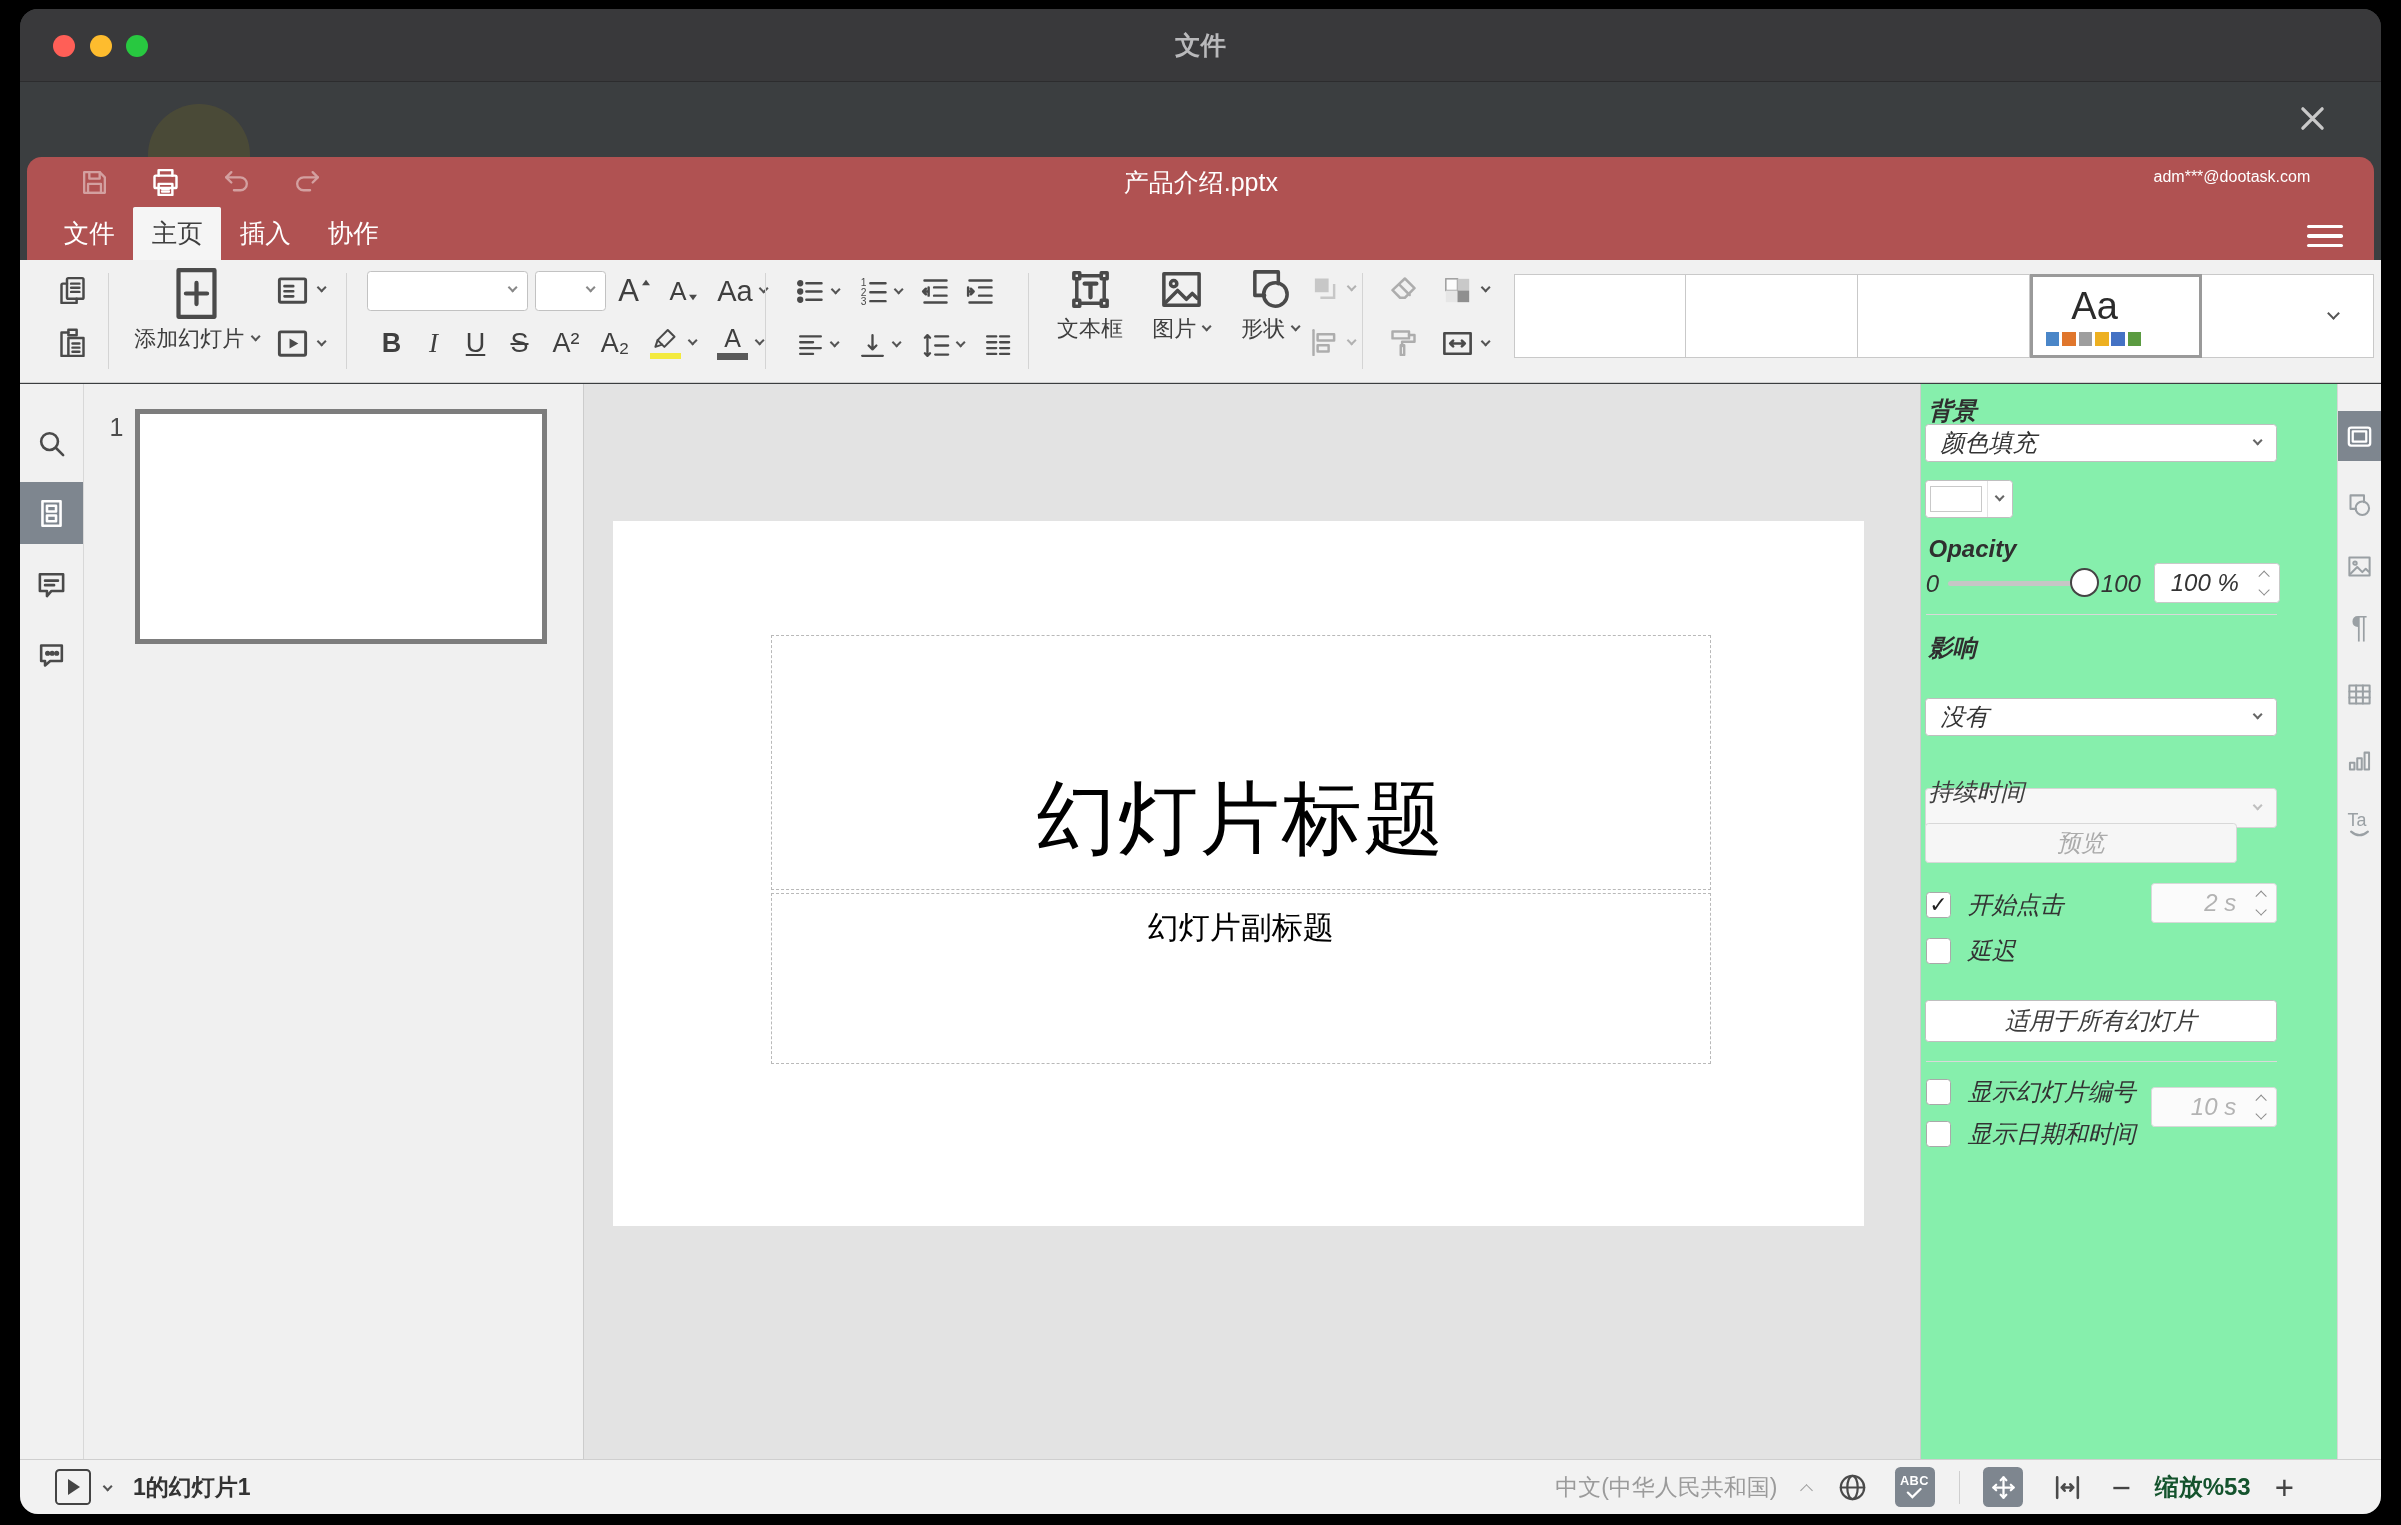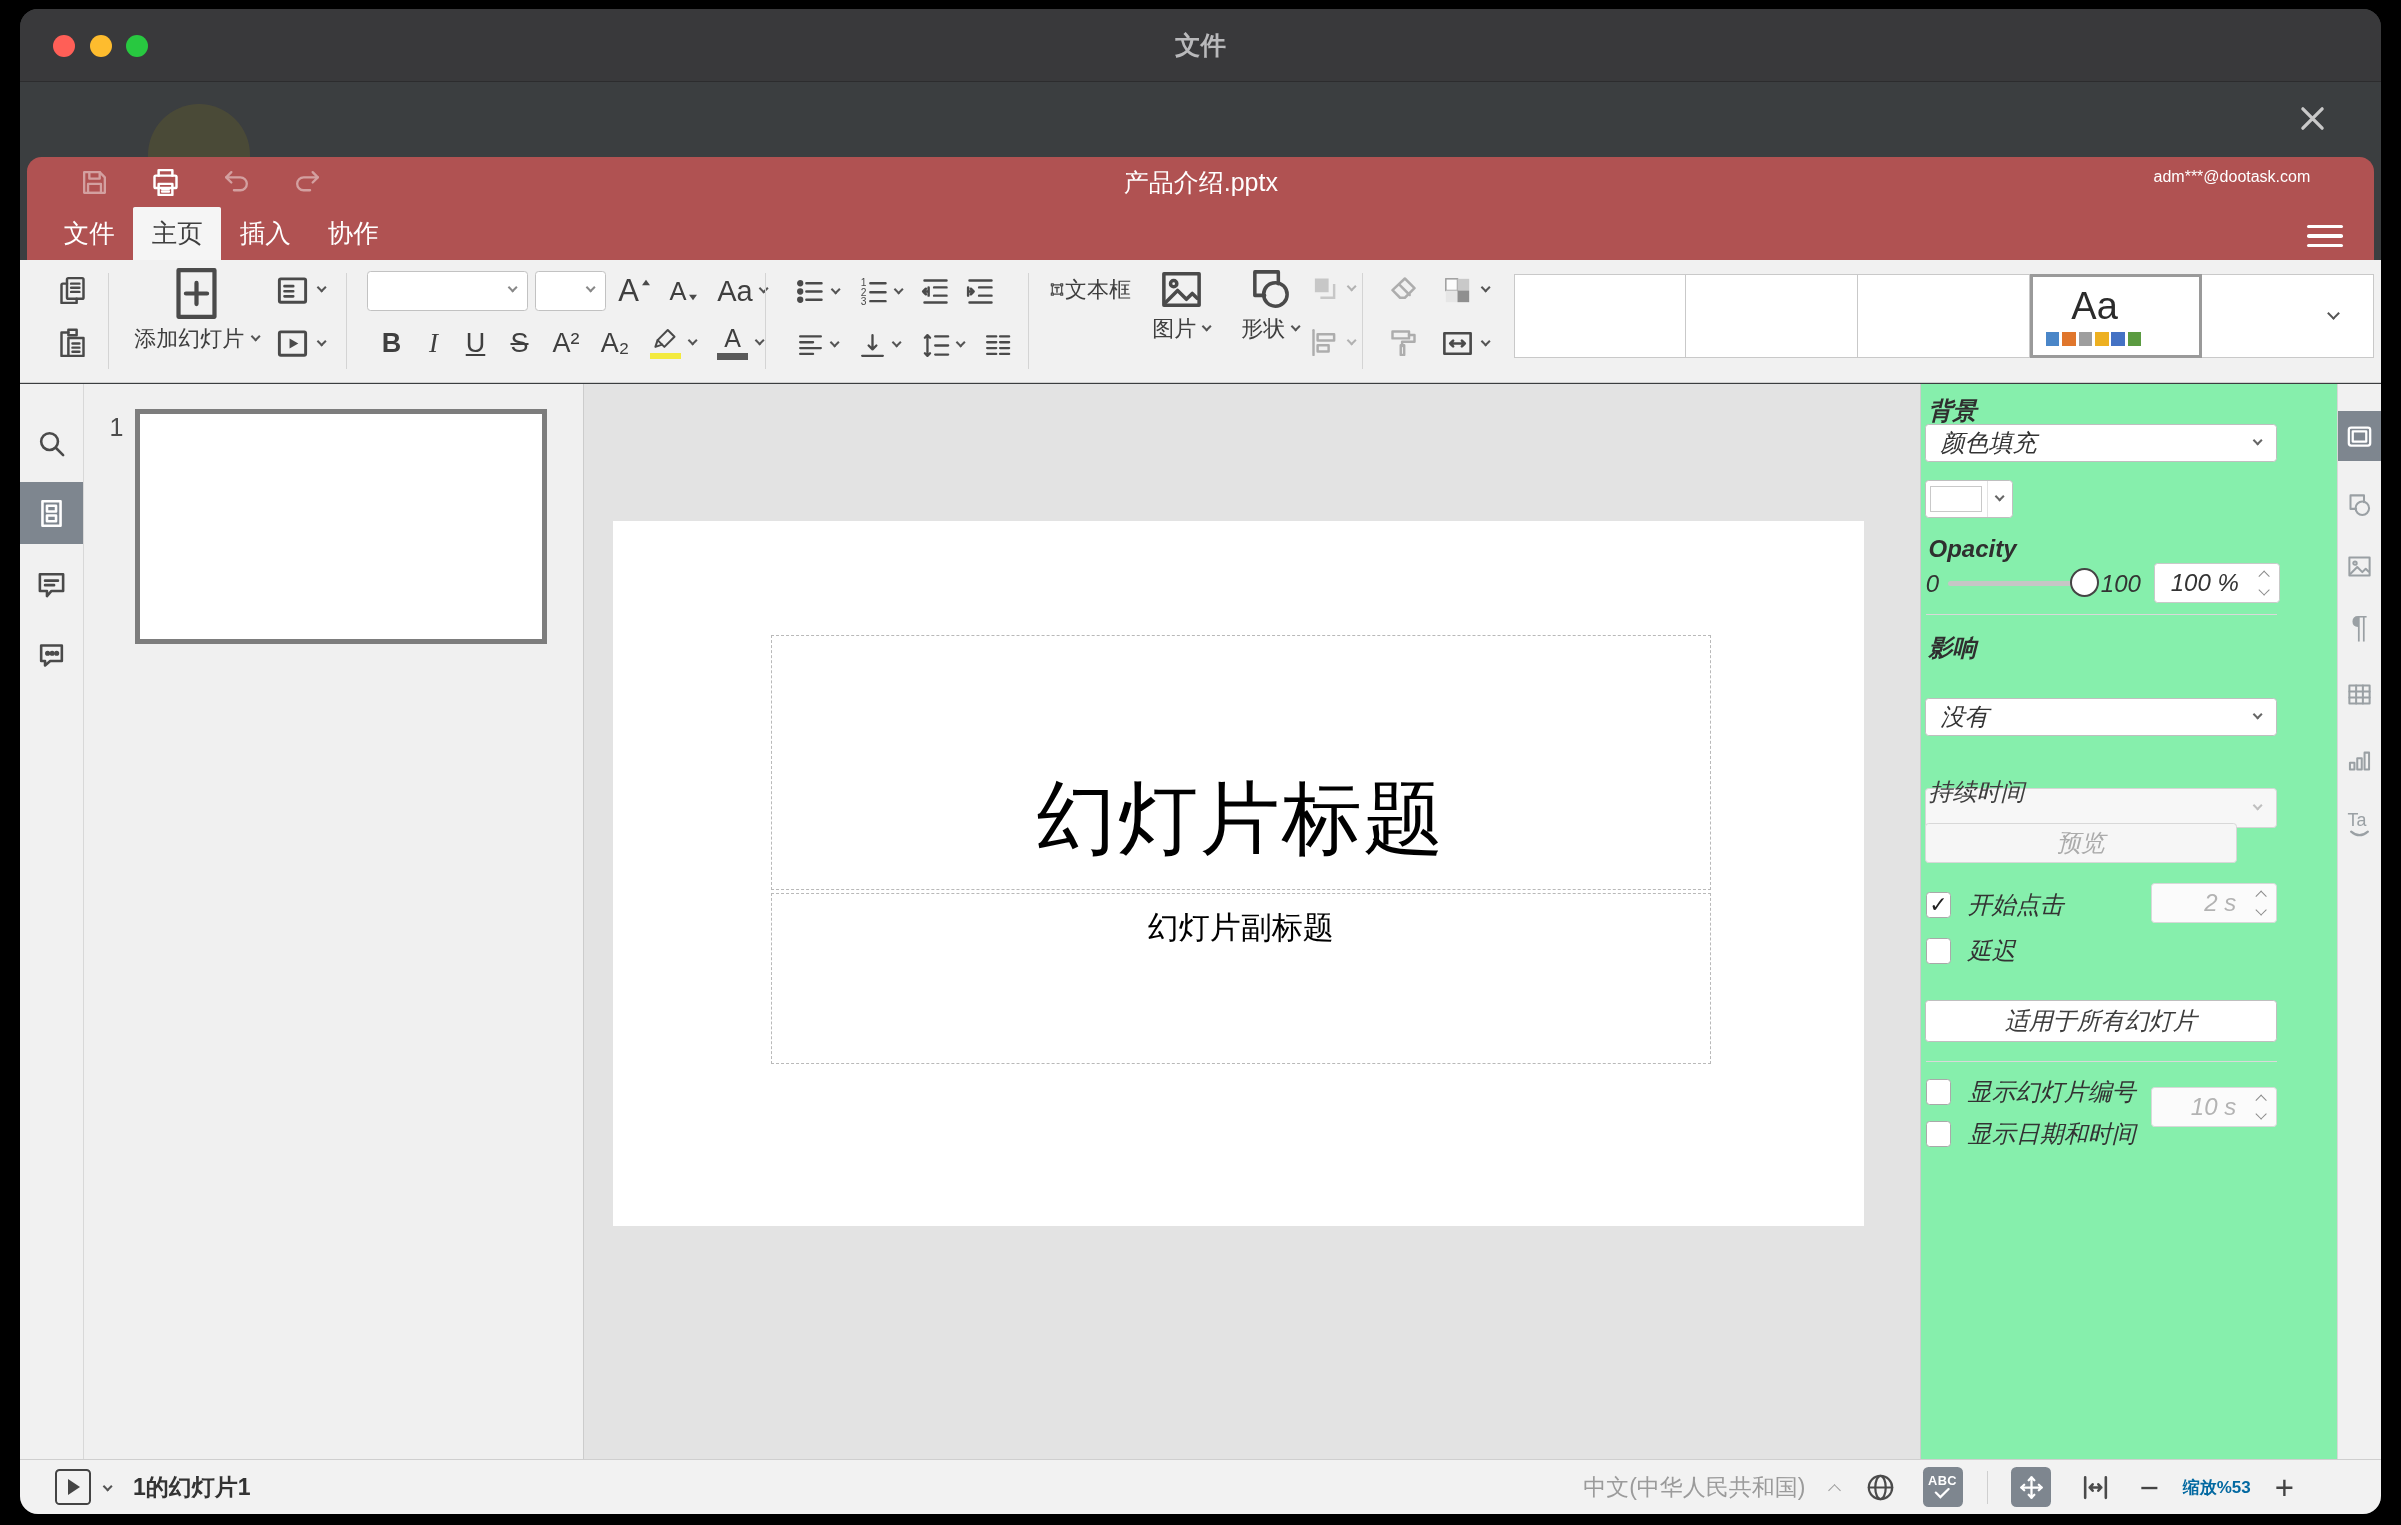--- a/index.html
+++ b/index.html
@@ -115,21 +115,21 @@
   .sb-left { display:flex; align-items:center; gap:12.8px; padding-left:35px; }
   .playbtn { width:36px; height:36px; border:2.3px solid #444; border-radius:4.6px; display:flex; align-items:center; justify-content:center; }
   .playbtn i { width:0; height:0; border-top:8.2px solid transparent; border-bottom:8.2px solid transparent; border-left:12.8px solid #444; margin-left:2.7px; }
   .sb-slideinfo { font-size:23px; font-weight:700; color:#333; }
   .sb-right { margin-left:auto; display:flex; align-items:center; gap:24px; padding-right:87px; }
   .sb-lang { font-size:23px; color:#9b9b9b; }
   .chev-up { width:9px; height:9px; border-right:1.8px solid #9b9b9b; border-bottom:1.8px solid #9b9b9b; transform:rotate(-135deg); margin-top:7.3px; }
   .sb-sq { width:40px; height:40px; border-radius:5.5px; display:flex; align-items:center; justify-content:center; }
   .sb-sq.active { background:#7e868f; }
   .sb-div { width:0.9px; height:33px; background:#cfcfcf; }
-  .sb-zoom { font-size:17px; font-weight:700; color:#0369a1; }
+  .sb-zoom { font-size:24px; font-weight:700; color:#14532d; }
   .sb-pm { font-size:33px; color:#444; font-weight:400; line-height:1; }
 </style>
 </head>
 <body>
 
 <div class="screen">
   <div class="window">
 
     <div class="titlebar">
       <div class="traffic">
@@ -358,21 +358,21 @@
           <span class="chev sm" style="margin-left:4.6px;"></span>
         </span>
         <span class="icobtn">
           <svg class="s" width="31" height="31" viewBox="0 0 24 24">
               <path d="M4 5h7M4 9.5h7M4 14h7M4 18.5h7M14 5h7M14 9.5h7M14 14h7M14 18.5h7"></path>
             </svg>
         </span>
       </div>
       <div class="vdiv" style="left:1008px;"></div>
 
-      <div class="tb-abs ib" style="left:1029px; top:5.5px; width:82px; flex-direction:row;">
+      <div class="tb-abs ib" style="left:1029px; top:5.5px; width:82px; flex-direction:column;">
         <svg class="s" width="47" height="47" viewBox="0 0 24 24">
             <rect x="5" y="5" width="14" height="14"></rect>
             <rect x="3.5" y="3.5" width="3" height="3" fill="#f1f1f1"></rect>
             <rect x="17.5" y="3.5" width="3" height="3" fill="#f1f1f1"></rect>
             <rect x="3.5" y="17.5" width="3" height="3" fill="#f1f1f1"></rect>
             <rect x="17.5" y="17.5" width="3" height="3" fill="#f1f1f1"></rect>
             <path d="M9 9h6M12 9v7" stroke-width="2.2"></path>
           </svg>
         <span class="tb-label" style="margin-top:1.8px;">文本框</span>
       </div>

